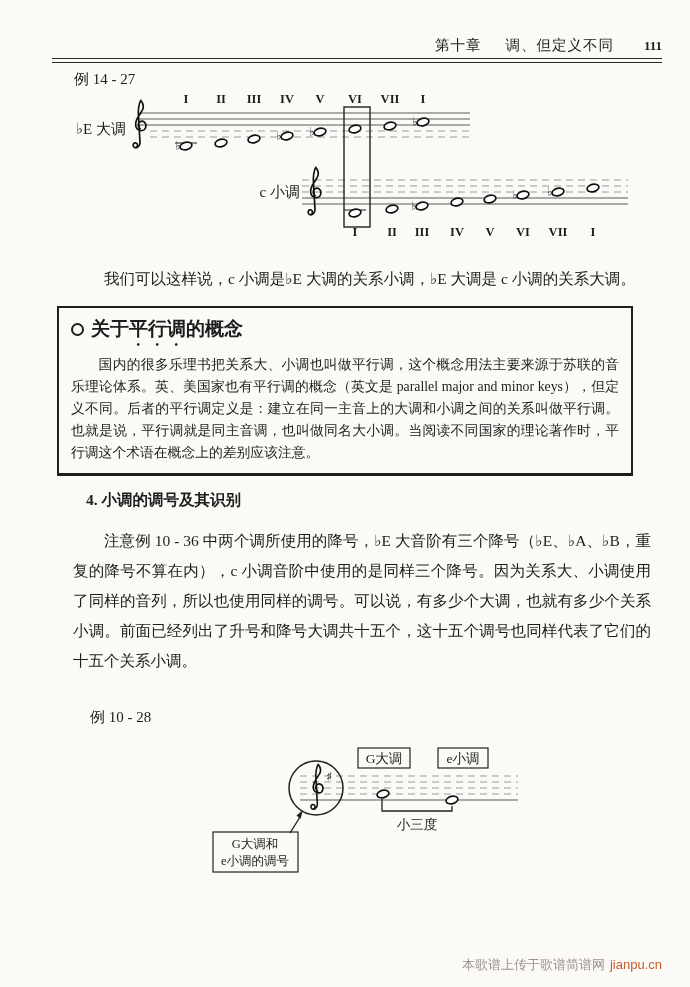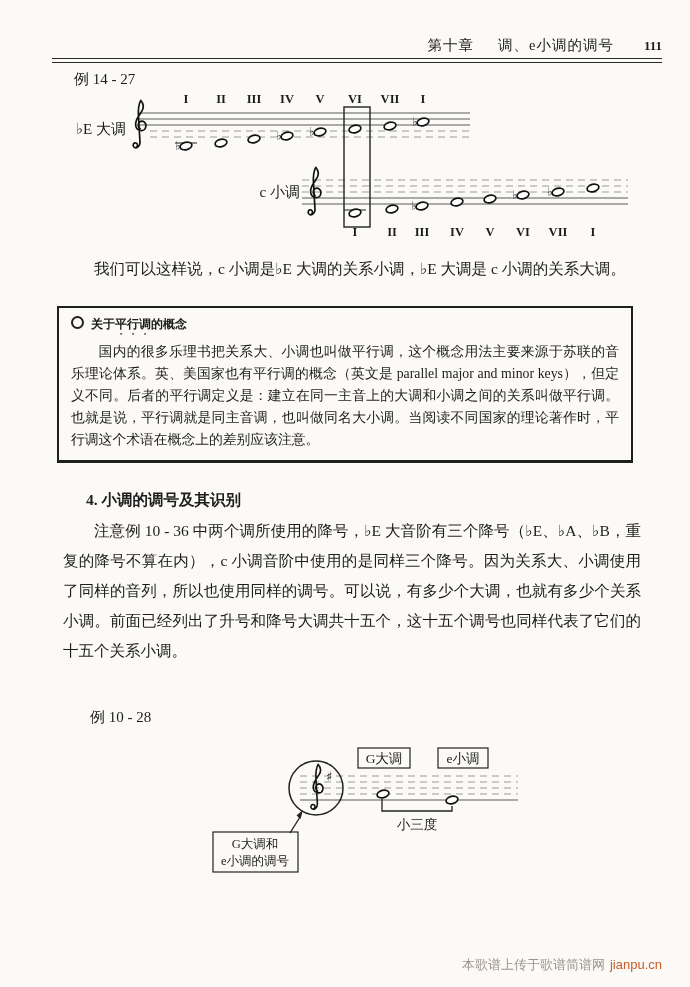--- a/index.html
+++ b/index.html
@@ -10,25 +10,25 @@
     overflow:hidden;
   }
   .hdr{position:absolute;top:36px;right:28px;white-space:nowrap;}
   .hdr .chap{font-size:14.5px;letter-spacing:1px;}
   .hdr .ttl{font-size:14.5px;margin-left:20px;letter-spacing:1px;}
   .hdr .pg{font-size:13px;font-weight:bold;margin-left:26px;}
   .hdr-rule{position:absolute;top:58px;left:52px;width:610px;height:3px;
     border-top:1.5px solid #2b2b2b;border-bottom:1.5px solid #2b2b2b;}
   .ex-label{position:absolute;left:74px;font-size:15px;}
   .para{position:absolute;left:57px;width:578px;font-size:15.5px;
-    line-height:30px;text-align:justify;text-indent:2em;margin:6px;}
+    line-height:30px;text-align:justify;text-indent:2em;margin:16px;}
   .concept-box{position:absolute;left:57px;top:306px;width:548px;
     border:2px solid #1f1f1f;border-bottom-width:3.5px;
     padding:8px 12px 9px 12px;}
-  .cb-title{font-size:12px;font-weight:bold;margin:0 0 4px 0;}
+  .cb-title{font-size:19px;font-weight:bold;margin:0 0 4px 0;}
   .ring{display:inline-block;width:9px;height:9px;border:2.5px solid #1f1f1f;
     border-radius:50%;margin-right:7px;vertical-align:-1px;}
   .dots{-webkit-text-emphasis:filled dot #1f1f1f;text-emphasis:filled dot #1f1f1f;
     -webkit-text-emphasis-position:under left;text-emphasis-position:under left;}
   .cb-body{font-size:13.8px;line-height:22px;text-align:justify;
     text-indent:2em;margin:0;}
   .sec-head{position:absolute;left:86px;top:490px;font-size:15.5px;
     font-weight:bold;margin:0;}
   .music{position:absolute;}
   svg text{font-family:"Liberation Serif","DejaVu Serif",serif;fill:#1c1c1c;}
@@ -45,21 +45,21 @@
     color:#9c938c;font-family:"Liberation Sans","DejaVu Sans",sans-serif;}
   .watermark .site{color:#cb5b28;margin-left:5px;}
 </style>
 </head>
 <body>
 
 <div class="page">
 
   <div class="hdr">
     <span class="chap">第十章</span>
-    <span class="ttl">调、e小调的调号</span>
+    <span class="ttl">调、但定义不同</span>
     <span class="pg">111</span>
   </div>
   <div class="hdr-rule"></div>
 
   <div class="ex-label" style="top:70px;">例 14 - 27</div>
 
   <svg class="music" style="left:50px;top:86px;" width="610" height="162" viewBox="0 0 610 162">
 
     <g>
       <line class="staff-solid" x1="88" y1="27" x2="420" y2="27"></line>

